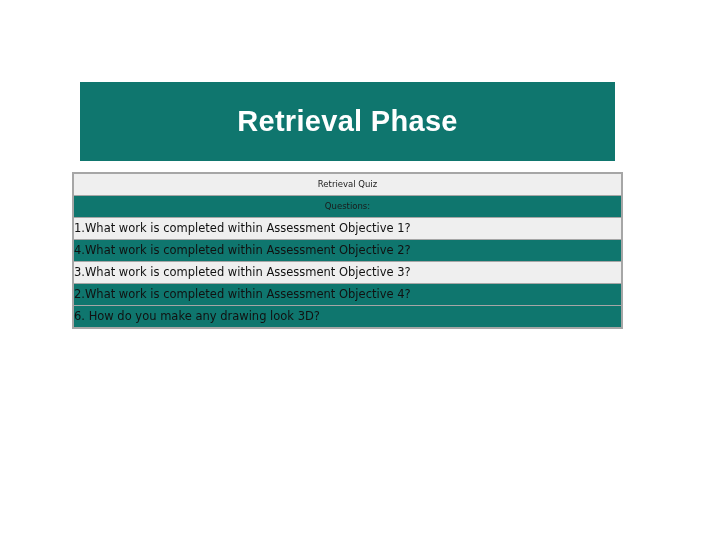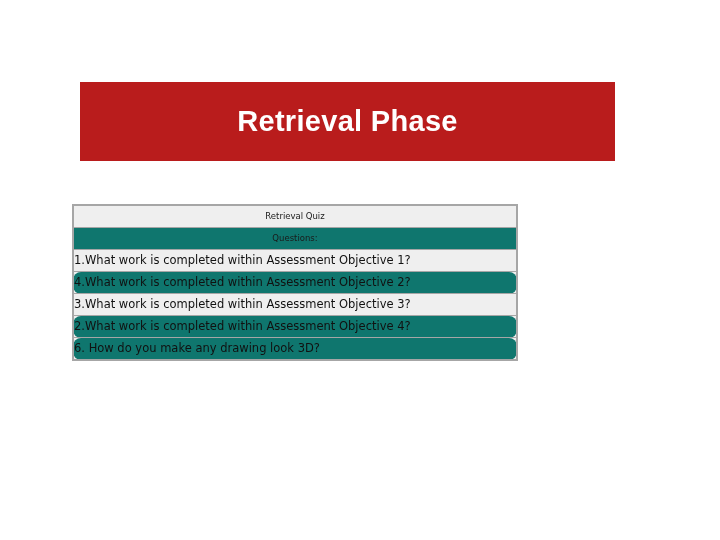--- a/index.html
+++ b/index.html
@@ -18,45 +18,44 @@
     position: absolute;
     inset: 0;
     background: #ffffff;
   }
   .title-banner {
     position: absolute;
     left: 80px;
     top: 82px;
     width: 535px;
     height: 79px;
-    background: #b91c1c;
+    background: #0f766e;
     display: flex;
     align-items: center;
     justify-content: center;
     box-sizing: border-box;
   }
   .title-text {
     color: #ffffff;
     font-size: 29px;
     font-weight: bold;
     letter-spacing: 0.3px;
     line-height: 1;
     text-align: center;
     white-space: nowrap;
   }
   .quiz-table {
     position: absolute;
     left: 72px;
     top: 172px;
-    width: 446px;
+    width: 551px;
     border-collapse: collapse;
     box-sizing: border-box;
     border: 2px solid #a6a6a6;
     background: #efefef;
-    margin-top: 32px;
   }
   .quiz-table td {
     border: 1px solid #a6a6a6;
     padding: 0;
     vertical-align: middle;
     box-sizing: border-box;
   }
   .row-light { background: #efefef; }
   .row-dark  { background: #0f766e; }
 
@@ -70,21 +69,20 @@
   }
   .question-cell {
     height: 21px;
     text-align: left;
     padding-left: 5px;
     font-size: 11.5px;
     color: #111111;
     line-height: 21px;
     white-space: nowrap;
     font-family: "DejaVu Sans", sans-serif;
-    border-radius: 8px;
   }
 </style>
 </head>
 <body>
 
 <div class="slide">
 
   <div class="title-banner">
     <div class="title-text">Retrieval Phase</div>
   </div>

